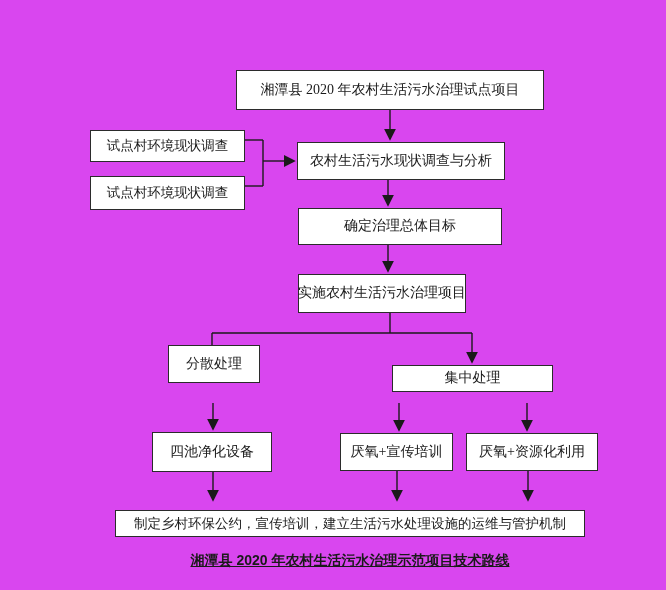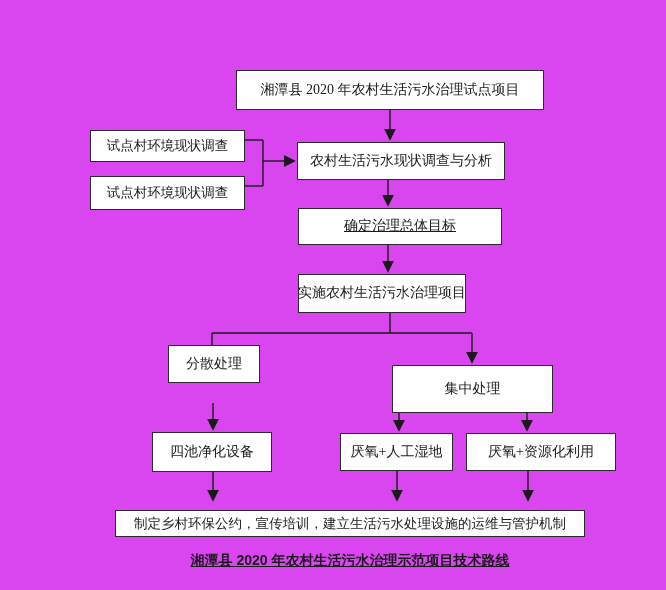--- a/index.html
+++ b/index.html
@@ -91,31 +91,31 @@
   </svg>
 
   <div class="node" style="left:236px; top:70px; width:308px; height:40px;">湘潭县 2020 年农村生活污水治理试点项目</div>
 
   <div class="node small" style="left:90px; top:123px; width:155px; height:32px;">试点村环境现状调查</div>
 
   <div class="node small" style="left:90px; top:169px; width:155px; height:34px;">试点村环境现状调查</div>
 
   <div class="node" style="left:297px; top:142px; width:208px; height:38px;">农村生活污水现状调查与分析</div>
 
-  <div class="node" style="left:298px; top:208px; width:204px; height:37px;text-decoration:underline;">确定治理总体目标</div>
+  <div class="node" style="left:298px; top:208px; width:204px; height:37px;">确定治理总体目标</div>
 
   <div class="node" style="left:298px; top:274px; width:168px; height:39px;">实施农村生活污水治理项目</div>
 
   <div class="node" style="left:168px; top:345px; width:92px; height:38px;">分散处理</div>
 
-  <div class="node" style="left:392px; top:365px; width:161px; height:48px;">集中处理</div>
+  <div class="node" style="left:392px; top:365px; width:161px; height:27px;">集中处理</div>
 
   <div class="node" style="left:152px; top:432px; width:120px; height:40px;">四池净化设备</div>
 
-  <div class="node" style="left:340px; top:433px; width:113px; height:38px;">厌氧+人工湿地</div>
+  <div class="node" style="left:340px; top:433px; width:113px; height:38px;">厌氧+宣传培训</div>
 
-  <div class="node" style="left:466px; top:433px; width:150px; height:38px;">厌氧+资源化利用</div>
+  <div class="node" style="left:466px; top:433px; width:132px; height:38px;">厌氧+资源化利用</div>
 
   <div class="node small" style="left:115px; top:503px; width:470px; height:27px;">制定乡村环保公约，宣传培训，建立生活污水处理设施的运维与管护机制</div>
 
   <div class="caption">湘潭县 2020 年农村生活污水治理示范项目技术路线</div>
 
 </div>
 
 </body></html>

